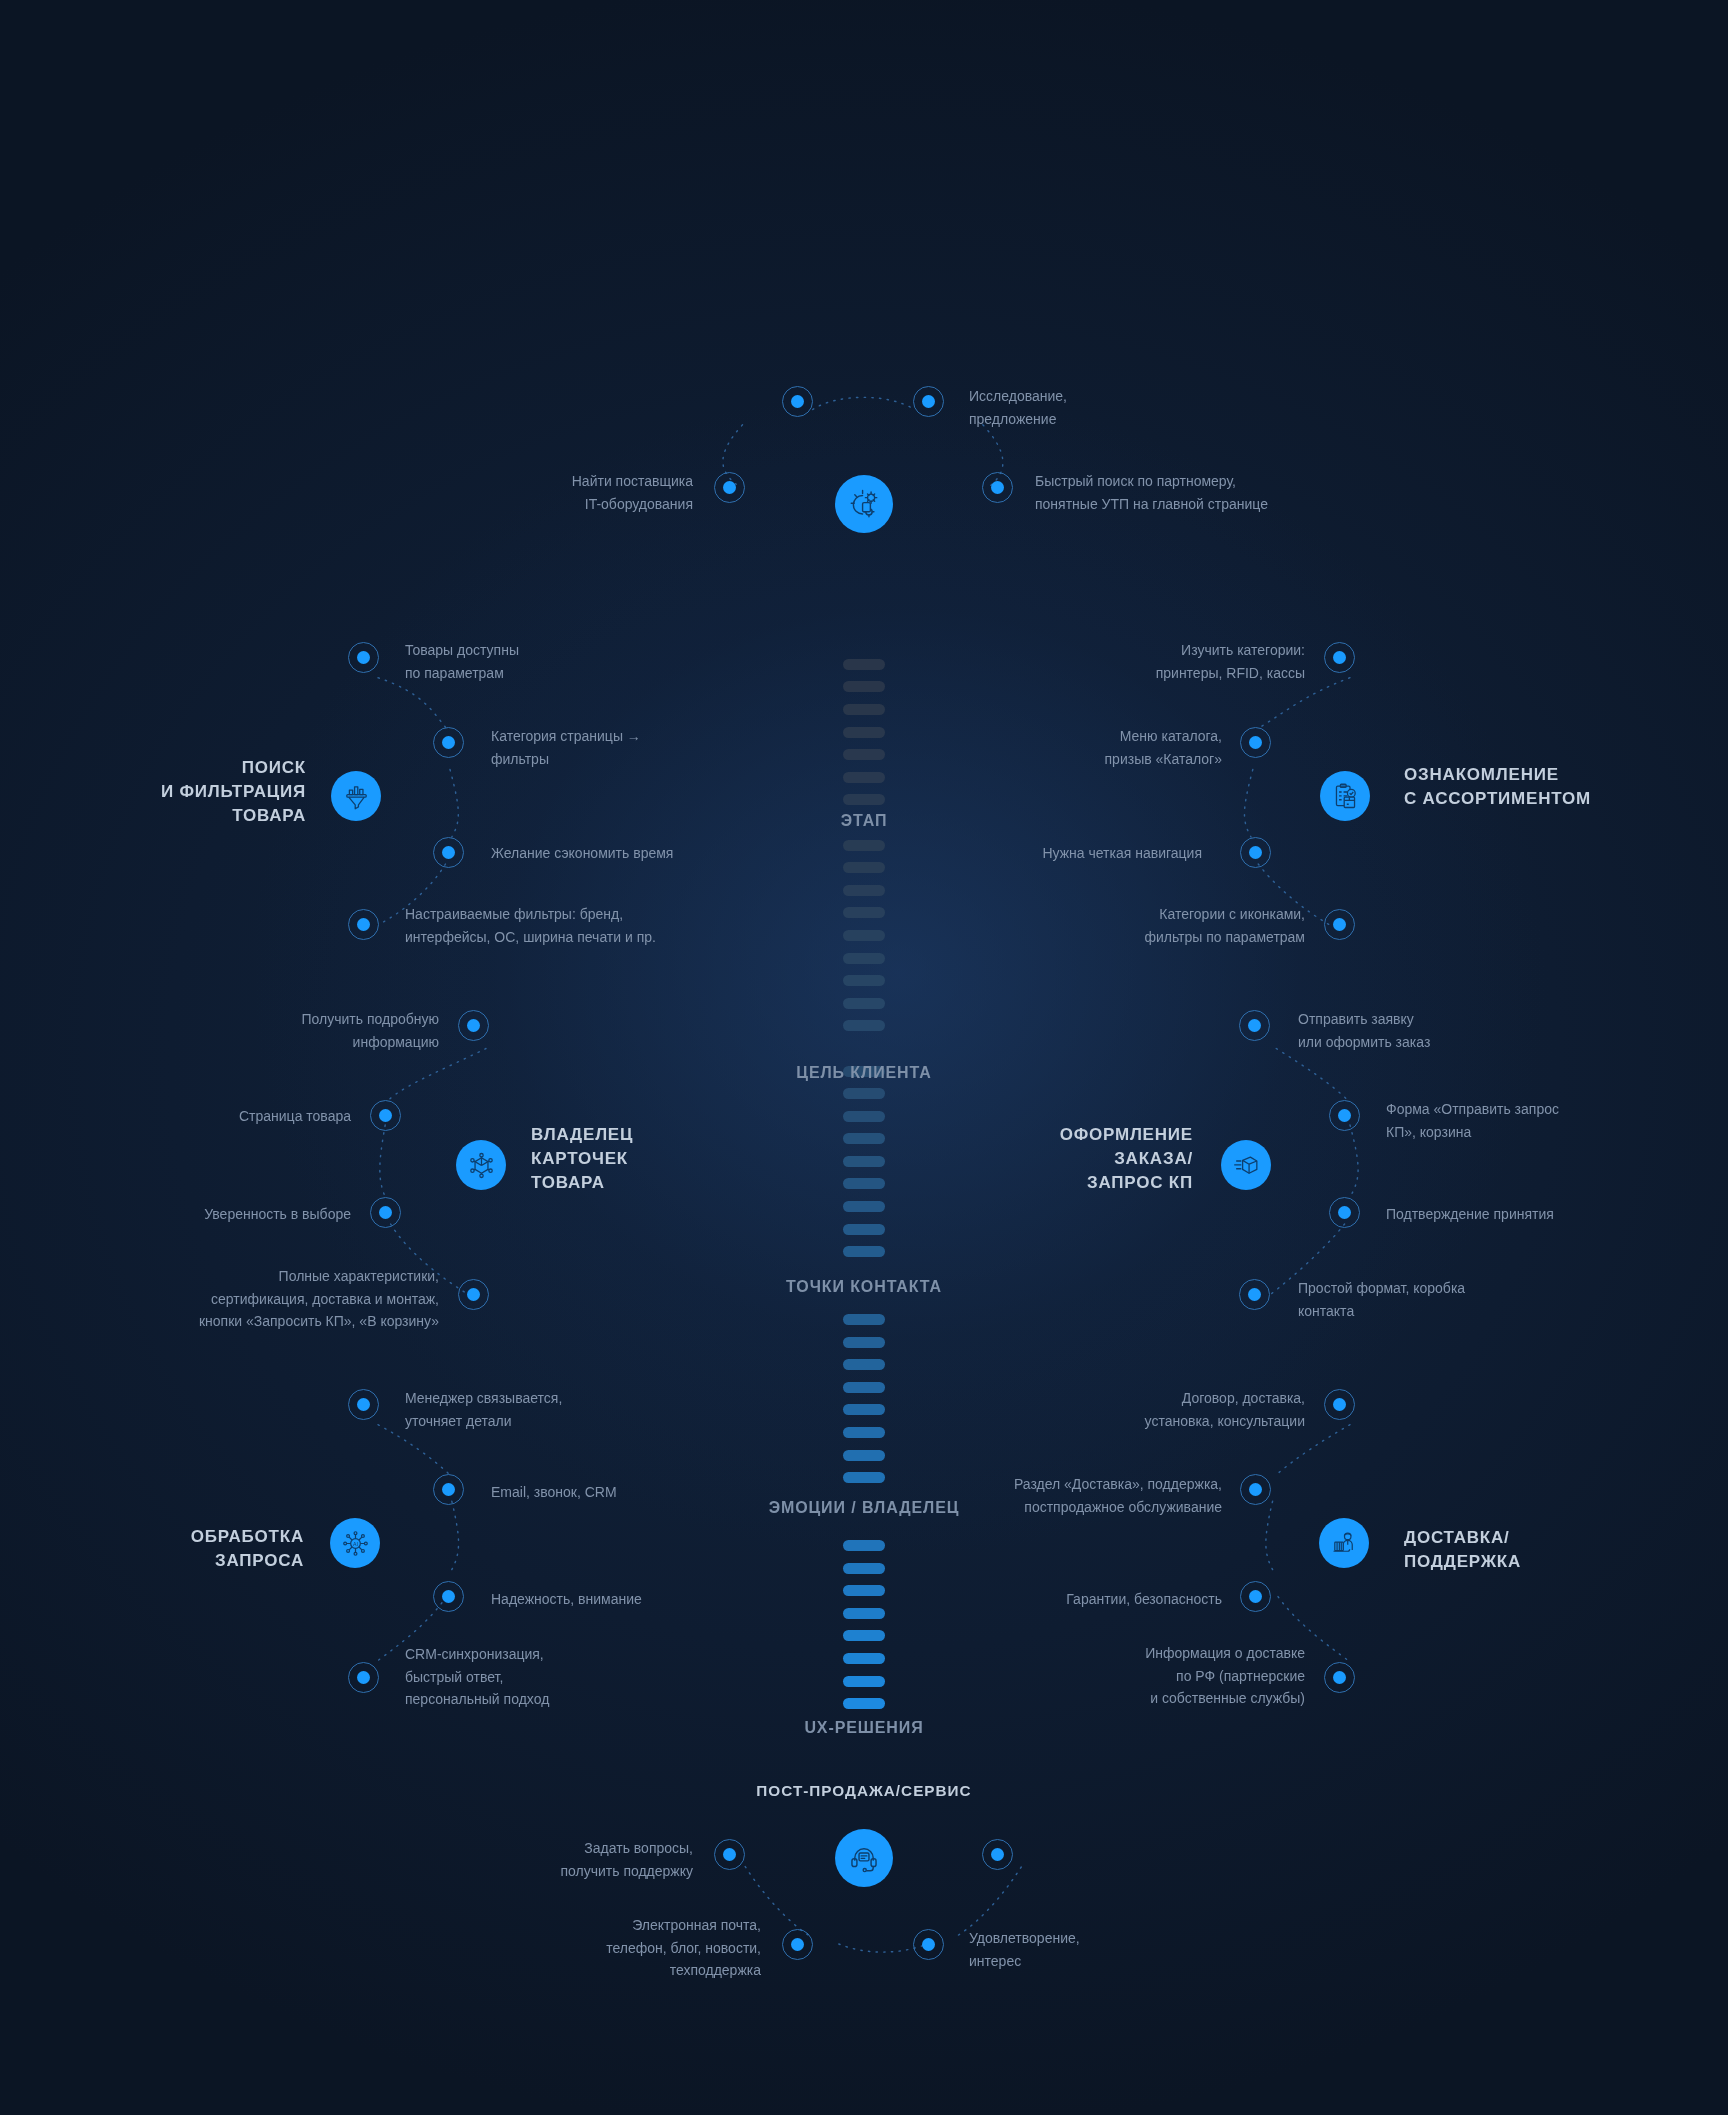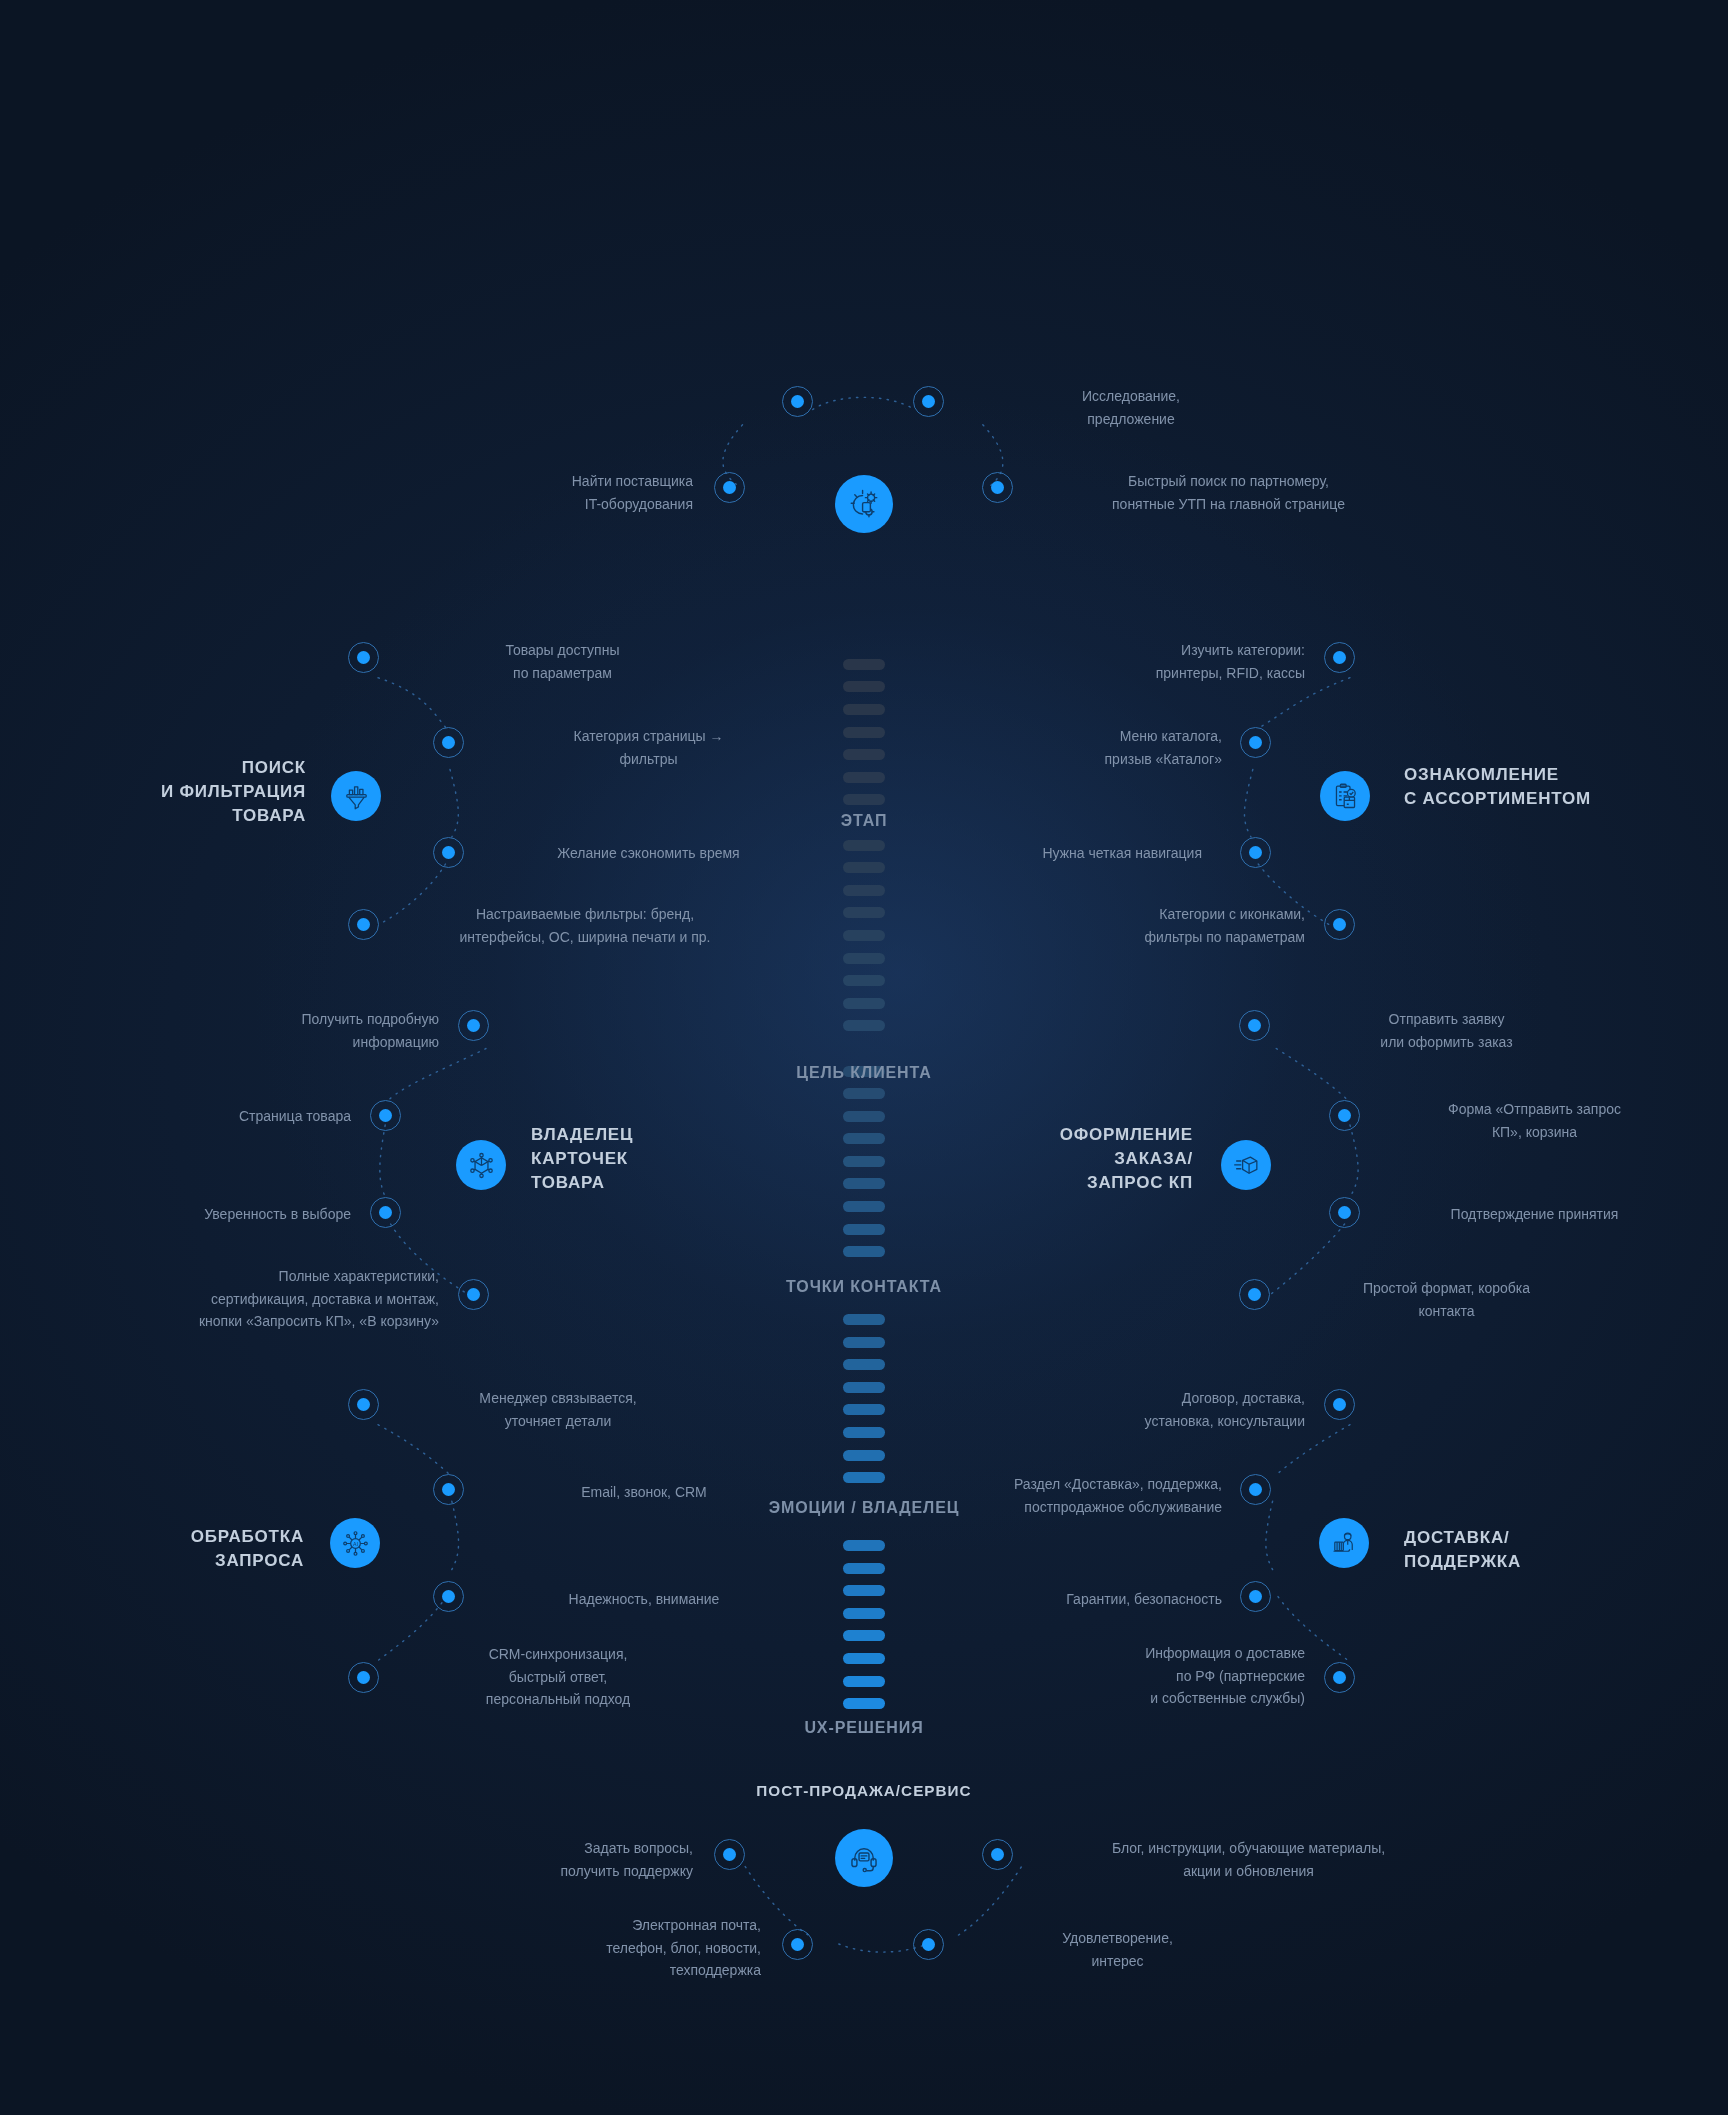--- a/index.html
+++ b/index.html
@@ -57,21 +57,21 @@
   .node i{
     width:13.5px; height:13.5px; border-radius:50%; background:#1a9bff; display:block;
   }
 
   
   .cap{
     position:absolute; font-size:14px; line-height:1.62; color:#8293ab;
     white-space:pre-line;
   }
   .cap.r{ text-align:right; }
-  .cap.l{ text-align:center;  }
+  .cap.l{ text-align:left;  }
 
   
   .conn{ position:absolute; pointer-events:none; overflow:visible; }
   .conn path{ fill:none; stroke:#2e6096; stroke-width:1.6; stroke-dasharray:1.5 7; stroke-linecap:round; }
 
   
   #spine{ position:absolute; left:0; top:0; width:100%; height:100%; }
   .bar{
     position:absolute; left:50%; transform:translateX(-50%);
     width:42px; height:10.8px; border-radius:5.4px;
@@ -448,22 +448,20 @@
 
   <div class="node" style="left:714px;top:1839px">
       <i></i>
     </div>
   <div class="cap r" style="left:378px;top:1837px;width:315px">Задать вопросы,
 получить поддержку</div>
 
   <div class="node" style="left:982px;top:1839px">
       <i></i>
     </div>
-  <div class="cap l" style="left:1037px;top:1837px;width:423px">Блог, инструкции, обучающие материалы,
-акции и обновления</div>
 
   <div class="node" style="left:782px;top:1929px">
       <i></i>
     </div>
   <div class="cap r" style="left:432px;top:1914px;width:329px">Электронная почта,
 телефон, блог, новости,
 техподдержка</div>
 
   <div class="node" style="left:913px;top:1929px">
       <i></i>

